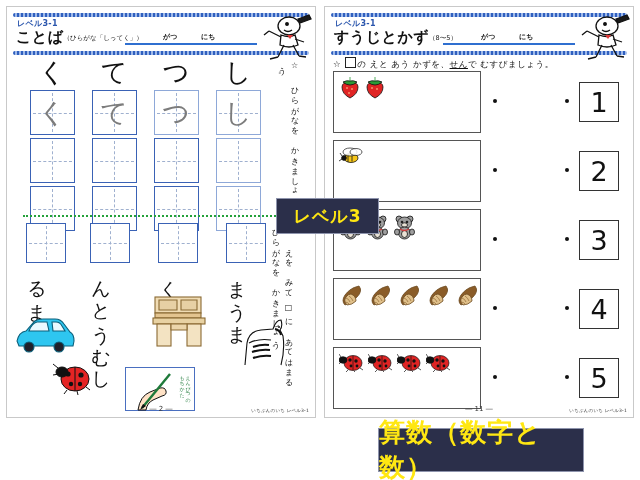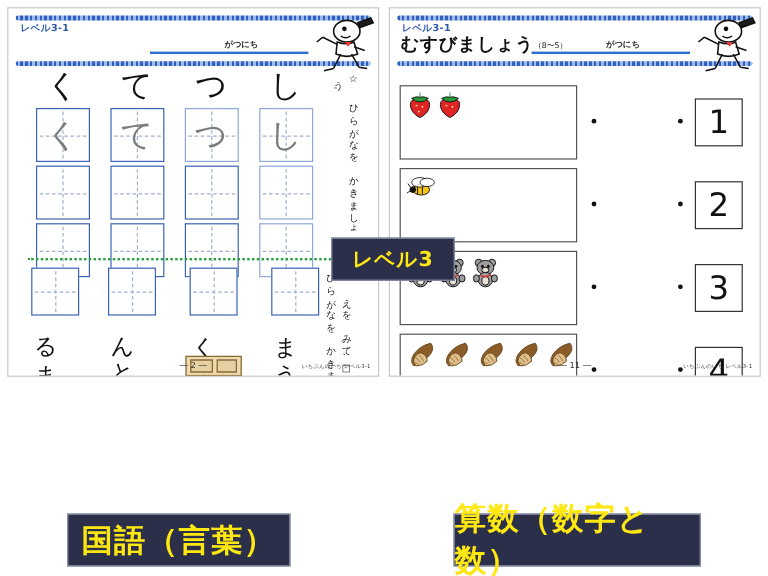--- a/index.html
+++ b/index.html
@@ -5,38 +5,38 @@
   html,body{margin:0;padding:0;}
   body{
     width:640px;height:480px;overflow:hidden;
     background:#ffffff;
     font-family:"DejaVu Sans","Liberation Sans",sans-serif;
     position:relative;
   }
   .stage{position:absolute;left:0;top:0;width:640px;height:480px;}
 
   
-  .page{position:absolute;top:6px;width:310px;height:308px;background:#fff;
+  .page{position:absolute;top:6px;width:310px;height:412px;background:#fff;
         border:1px solid #c9c9c9;box-sizing:border-box;overflow:hidden;text-decoration:underline;}
   .page.left{left:6px;}
   .page.right{left:324px;}
 
   
   .hdr{position:absolute;left:6px;right:6px;top:6px;height:42px;}
   .wave{height:4px;width:100%;
         background:repeating-linear-gradient(90deg,#2f5fbf 0 2px,#9fb9e8 2px 4px);
         border-radius:2px;}
   .wave.bottom{margin-top:0;}
   .hdr-body{position:relative;height:34px;}
   .lvl{position:absolute;left:4px;top:1px;font-size:8px;color:#2b56ad;font-weight:bold;letter-spacing:.3px;}
   .subj{position:absolute;left:3px;top:11px;font-size:15px;font-weight:bold;color:#111;letter-spacing:.5px;}
   .subj-note{font-size:6.5px;font-weight:normal;vertical-align:2px;letter-spacing:0;}
   .dateline{position:absolute;left:112px;top:26px;width:132px;height:2px;background:#2f6fd0;}
   .dlab{position:absolute;top:15px;font-size:7px;color:#222;font-weight:bold;}
-  .dlab.g{left:150px;margin-left:24px;}
+  .dlab.g{left:150px;}
   .dlab.n{left:188px;}
 
   
   .mascot{position:absolute;right:-4px;top:-6px;width:62px;height:50px;}
 
   
   .hira-top{position:absolute;left:0;top:52px;width:310px;height:150px;}
   .col{position:absolute;top:0;width:54px;}
   .big-char{height:28px;font-size:26px;line-height:26px;text-align:center;color:#111;
             font-family:"DejaVu Sans",sans-serif;}
@@ -110,20 +110,23 @@
 <body>
 
 <div class="stage">
 
   <div class="page left">
 
     <div class="hdr">
       <div class="wave"></div>
       <div class="hdr-body">
         <div class="lvl">レベル3-1</div>
+        <div class="subj">
+          <span>ことば</span><span class="subj-note">（ひらがな「しってく」）</span>
+        </div>
         <div class="dateline"></div>
         <div class="dlab g">がつ</div>
         <div class="dlab n">にち</div>
         <svg class="mascot" viewBox="0 0 62 50">
           <g fill="none" stroke="#111" stroke-width="1.3">
             <ellipse cx="38" cy="15" rx="11" ry="9" fill="#fff"></ellipse>
             <path d="M47 8 L58 4 L60 8 L49 12 Z" fill="#1b1b1b" stroke="#111"></path>
             <circle cx="36" cy="13" r="1.3" fill="#111"></circle>
             <path d="M33 19 q4 3 8 0"></path>
             <path d="M30 24 q8 3 14 0 l3 10 q-9 4 -18 0 Z" fill="#fff"></path>
@@ -267,21 +270,21 @@
     </div>
   </div>
 
   <div class="page right">
 
     <div class="hdr">
       <div class="wave"></div>
       <div class="hdr-body">
         <div class="lvl">レベル3-1</div>
         <div class="subj">
-          <span>むすびましょう</span><span class="subj-note">（8〜5）</span>
+          <span>すうじとかず</span><span class="subj-note">（8〜5）</span>
         </div>
         <div class="dateline"></div>
         <div class="dlab g">がつ</div>
         <div class="dlab n">にち</div>
         <svg class="mascot" viewBox="0 0 62 50">
           <g fill="none" stroke="#111" stroke-width="1.3">
             <ellipse cx="38" cy="15" rx="11" ry="9" fill="#fff"></ellipse>
             <path d="M47 8 L58 4 L60 8 L49 12 Z" fill="#1b1b1b" stroke="#111"></path>
             <circle cx="36" cy="13" r="1.3" fill="#111"></circle>
             <path d="M33 19 q4 3 8 0"></path>
@@ -290,20 +293,24 @@
             <path d="M44 28 l9 3"></path>
             <path d="M33 34 l-6 12 M27 46 l-8 2"></path>
             <path d="M42 34 l6 11 M48 45 l7 1"></path>
             <path d="M36 24 l3 4 l3 -4" fill="#e03a3a" stroke="none"></path>
           </g>
         </svg>
       </div>
       <div class="wave bottom"></div>
     </div>
 
+    <div class="instr">
+      <span>☆</span>
+      <span class="sq"></span><span>の えと あう かずを、</span><u>せん</u><span>で むすびましょう。</span>
+    </div>
 
     <div class="mrow" style="top:64px;">
       <div class="pbox">
         <div class="items">
           <svg width="22" height="24" viewBox="0 0 22 24">
             <g stroke="#111" stroke-width=".8">
               <path d="M11 22 q-8 -4 -8 -11 q0 -5 8 -5 q8 0 8 5 q0 7 -8 11 Z" fill="#e02424"></path>
               <path d="M4 6 q4 -2 7 -1 q3 -1 7 1 q-3 3 -7 3 q-4 0 -7 -3 Z" fill="#2a9a36"></path>
               <path d="M11 5 v-4" fill="none" stroke="#2a9a36"></path>
               <circle cx="8" cy="12" r=".8" fill="#ffe0a0" stroke="none"></circle>
@@ -509,16 +516,15 @@
       <div class="nbox">5</div>
     </div>
 
     <div class="pfoot">
       <span class="pnum">― 11 ―</span>
       <span class="pcredit">いちぶんのいち レベル3-1</span>
     </div>
   </div>
 
   <div class="badge badge-lvl">レベル3</div>
-  <div class="cap cap-l">国語（言葉）</div>
   <div class="cap cap-r">算数（数字と数）</div>
 
 </div>
 
 </body></html>

